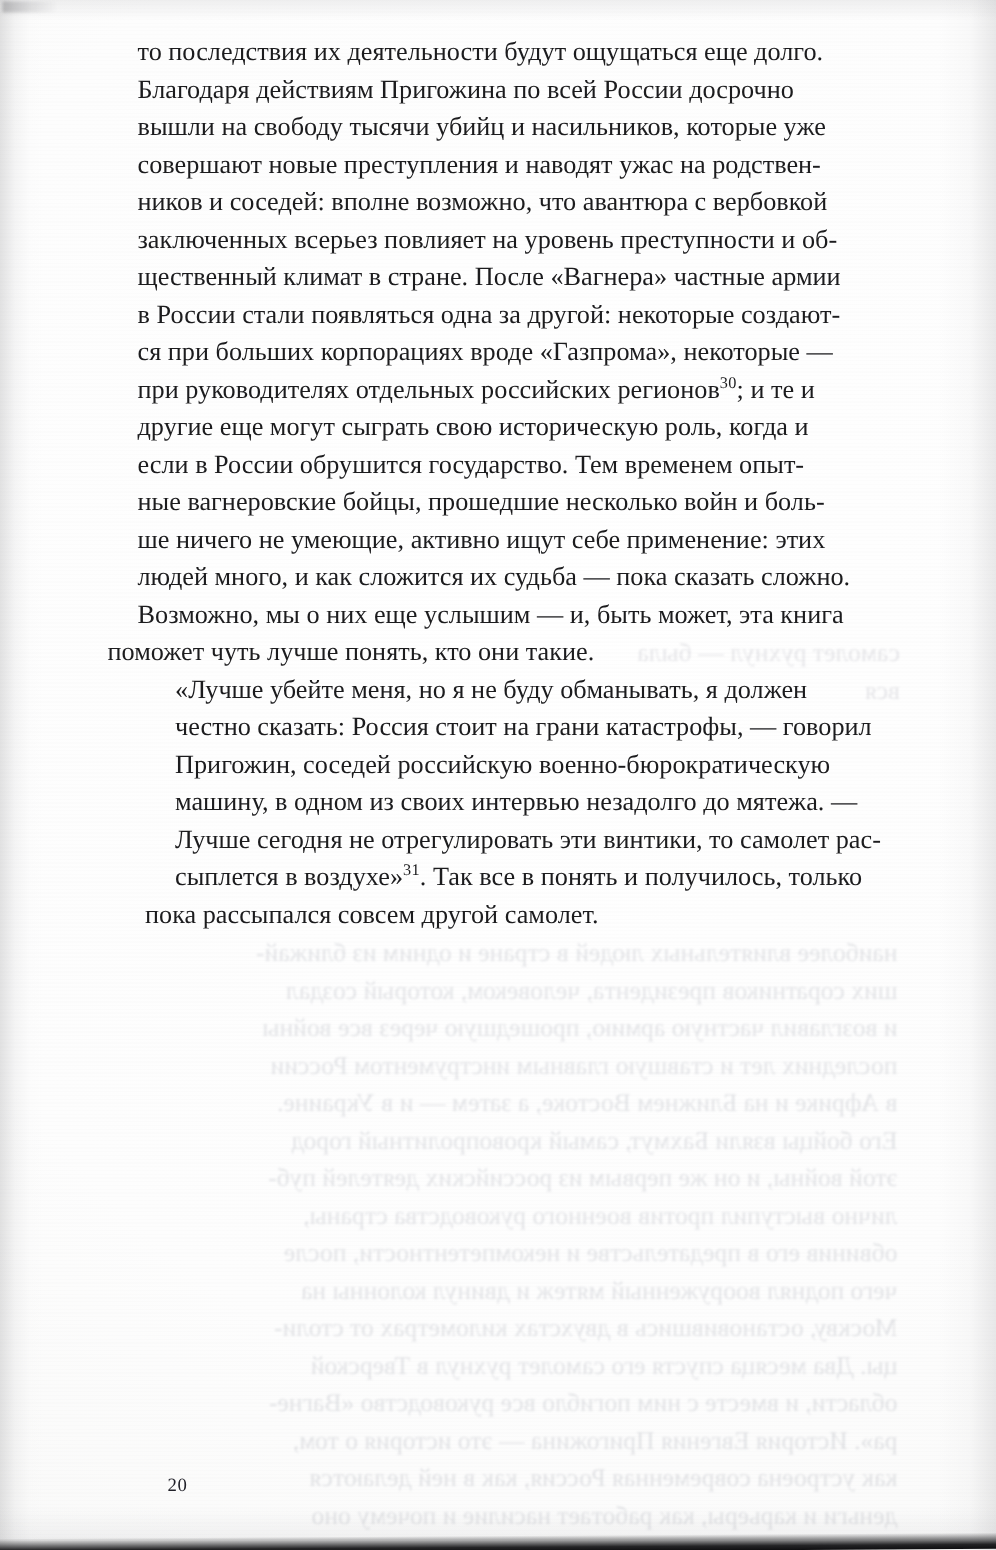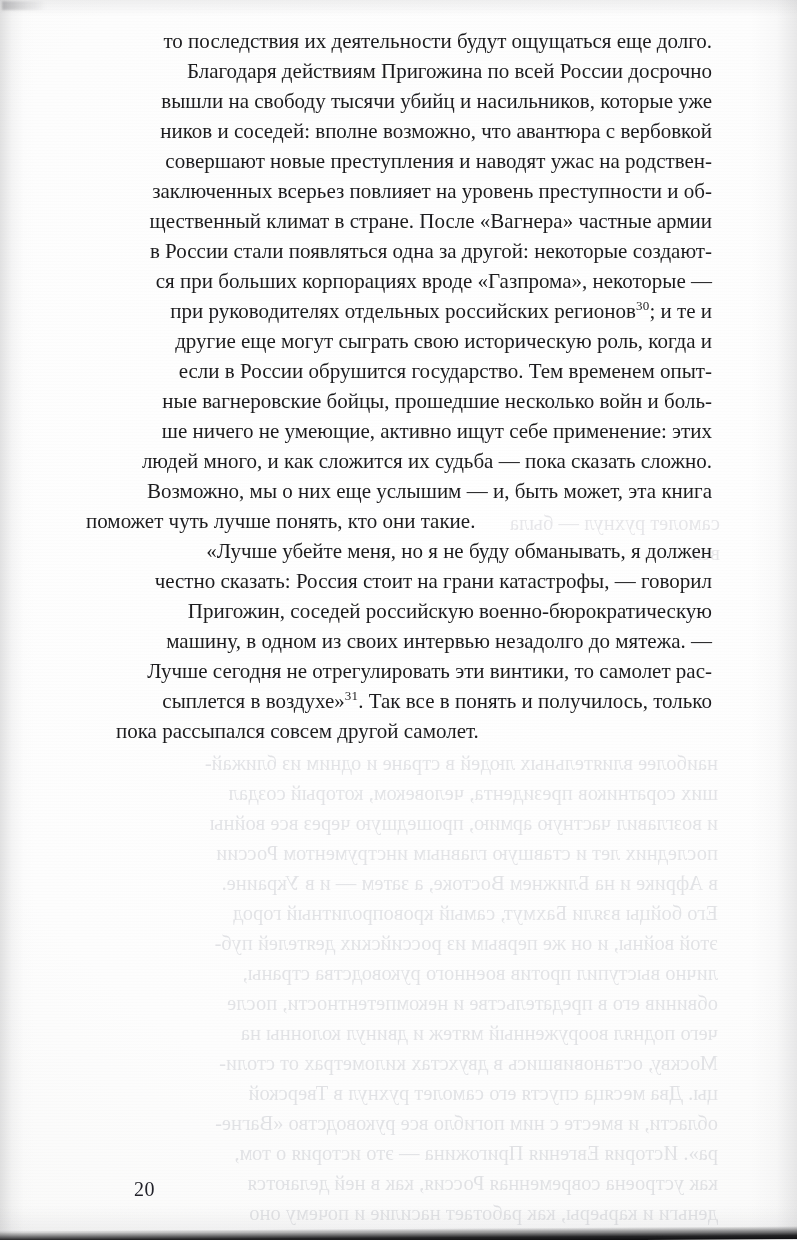--- a/index.html
+++ b/index.html
@@ -161,21 +161,21 @@
     text-indent: 30px;
   }
 
   
   .ln {
     display: block;
     white-space: nowrap;
   }
   .ln.just {
     display: flex;
-    justify-content: flex-end;
+    justify-content: flex-start;
     margin-left: 24px;
   }
   .ln.just > span {
     white-space: pre;
   }
 
   sup.fn {
     font-size: 0.62em;
     vertical-align: super;
     line-height: 0;
@@ -183,21 +183,21 @@
   }
 
   
   .footer {
     position: absolute;
     left: 86px;
     top: 1174px;
     width: 626px;
     height: 30px;
     color: #22222a;
-    font-size: 20px;
+    font-size: 15px;
     line-height: 30px;
   }
   .folio {
     position: absolute;
     left: 48px;
     top: 0;
     letter-spacing: 0.4px;
   }
   .runninghead {
     position: absolute;
@@ -260,24 +260,24 @@
       <span class="ln just">
         <span>то последствия их деятельности будут ощущаться еще долго.</span>
       </span>
       <span class="ln just">
         <span>Благодаря действиям Пригожина по всей России досрочно</span>
       </span>
       <span class="ln just">
         <span>вышли на свободу тысячи убийц и насильников, которые уже</span>
       </span>
       <span class="ln just">
+        <span>совершают новые преступления и наводят ужас на родствен-</span>
+      </span>
+      <span class="ln just">
         <span>ников и соседей: вполне возможно, что авантюра с вербовкой</span>
-      </span>
-      <span class="ln just">
-        <span>совершают новые преступления и наводят ужас на родствен-</span>
       </span>
       <span class="ln just">
         <span>заключенных всерьез повлияет на уровень преступности и об-</span>
       </span>
       <span class="ln just">
         <span>щественный климат в стране. После «Вагнера» частные армии</span>
       </span>
       <span class="ln just">
         <span>в России стали появляться одна за другой: некоторые создают-</span>
       </span>

